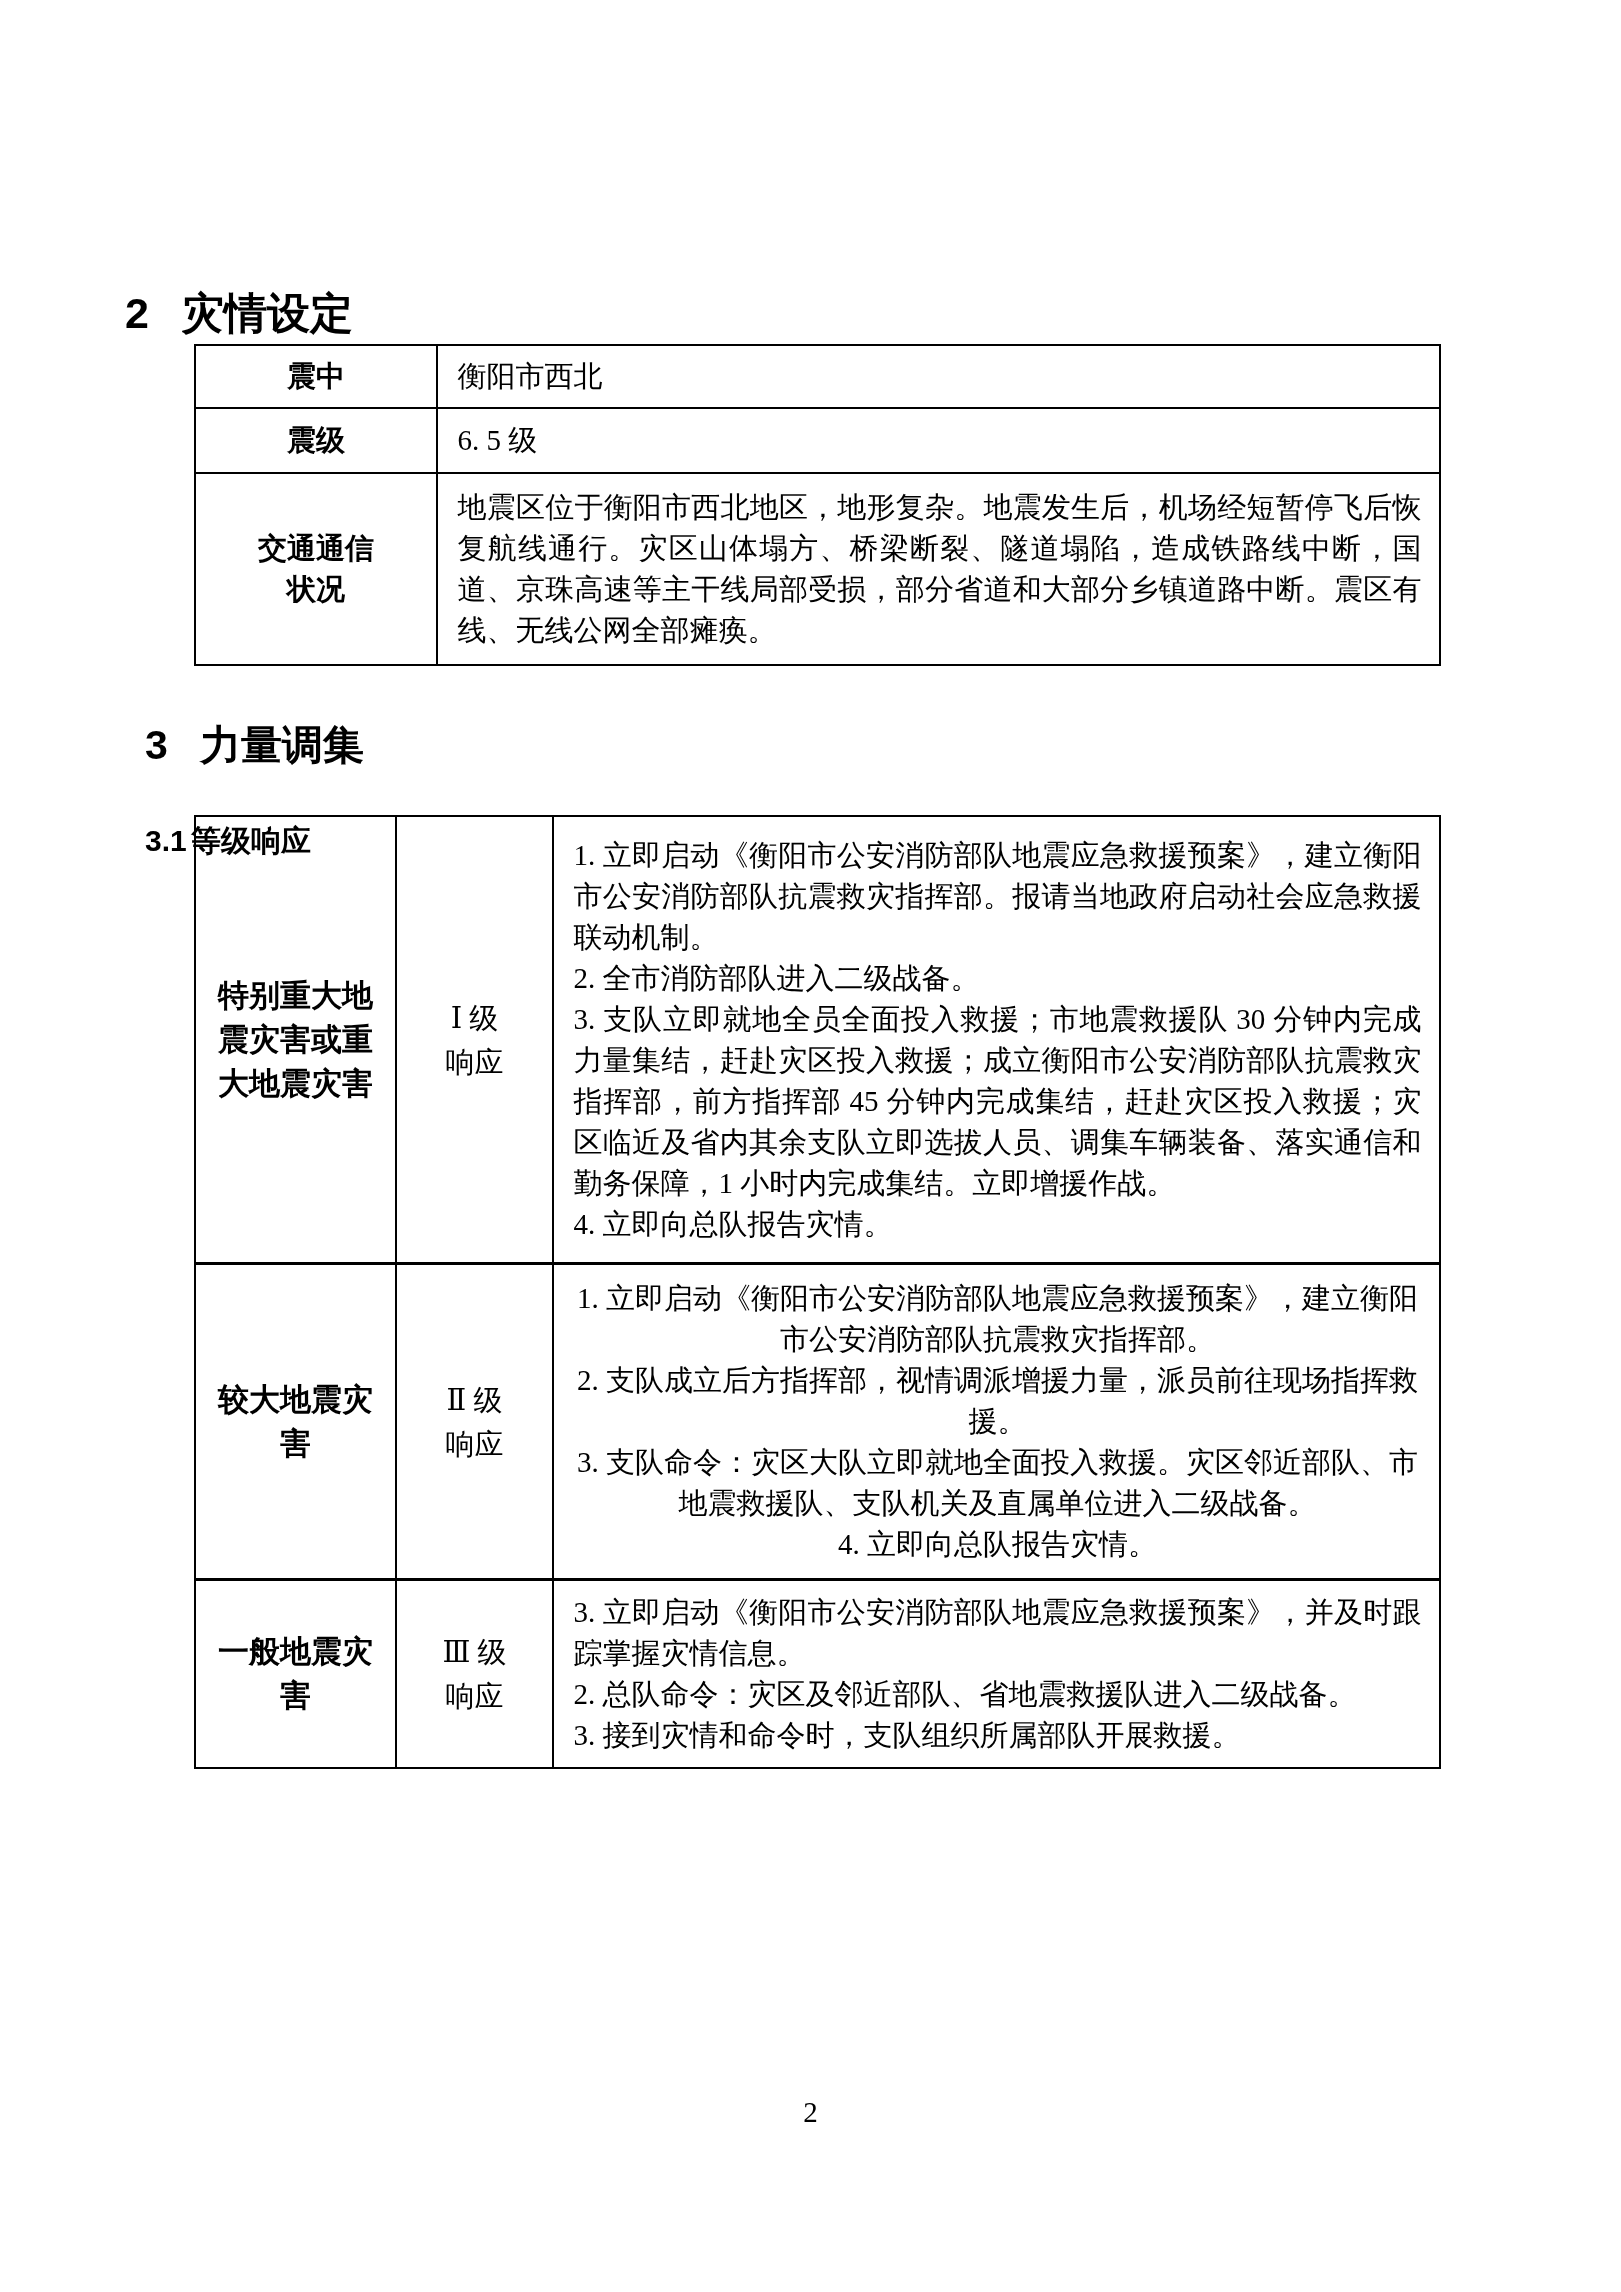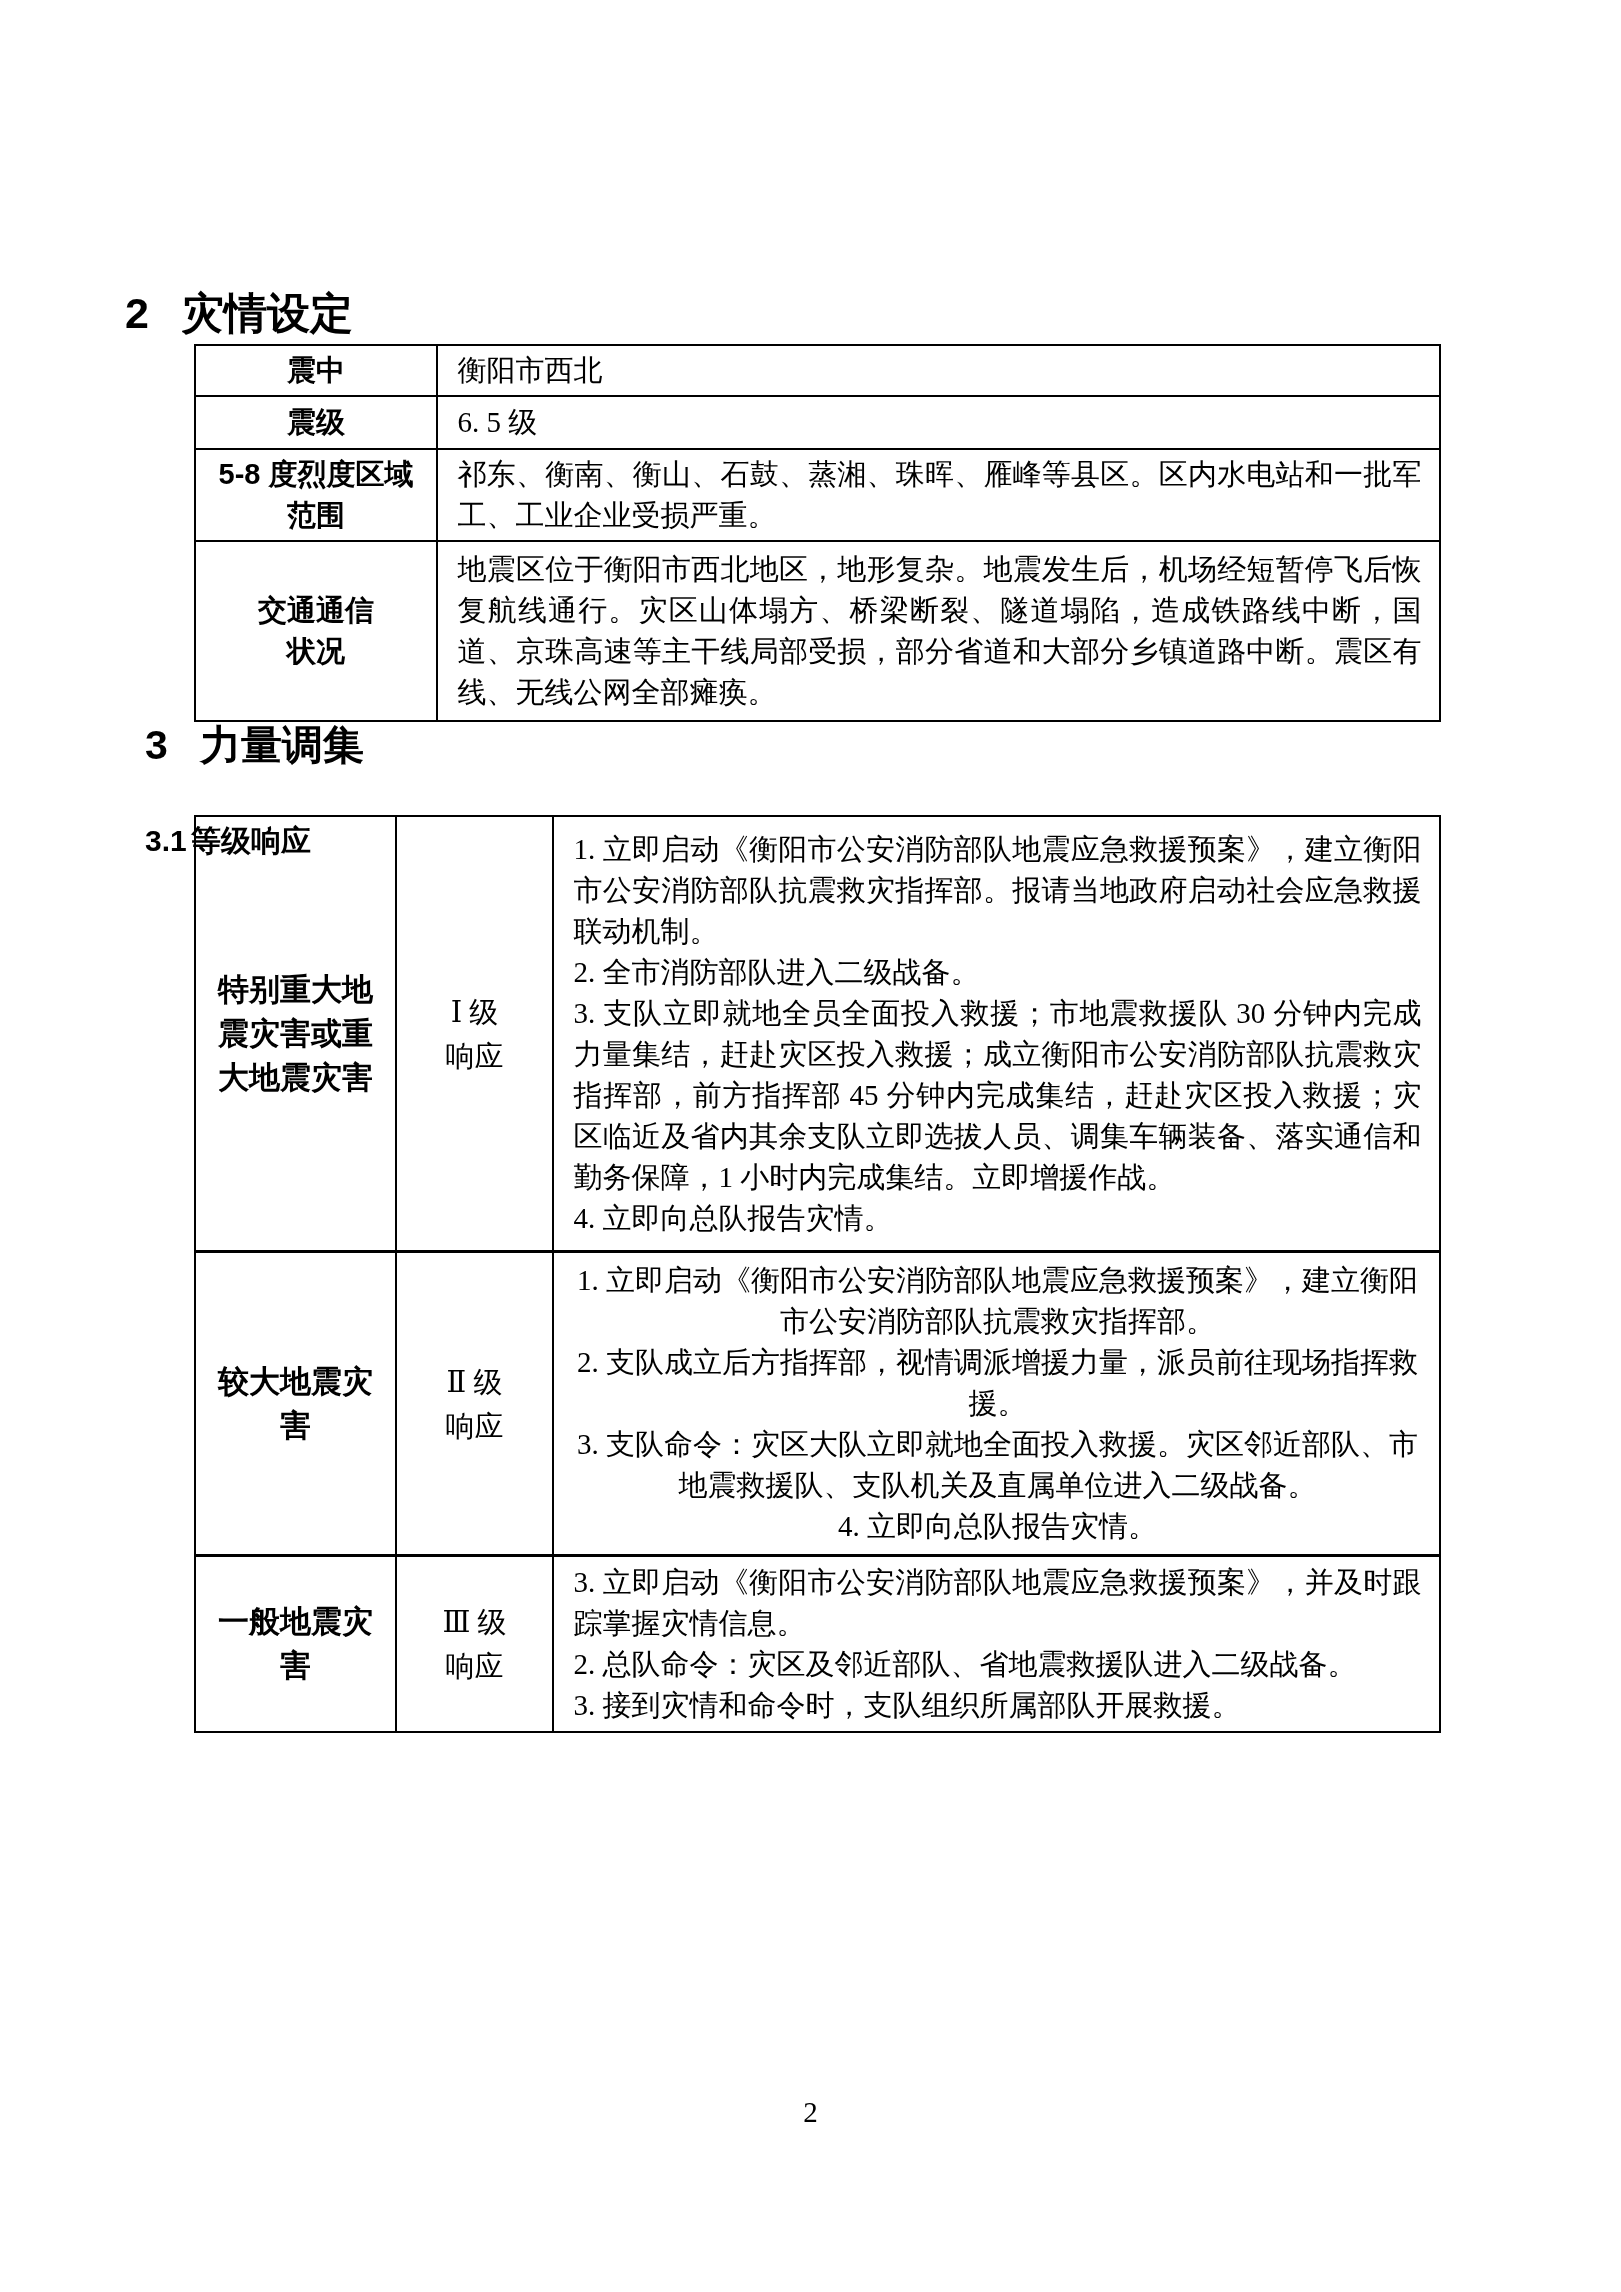--- a/index.html
+++ b/index.html
@@ -22,21 +22,21 @@
     white-space:nowrap;
   }
   #h2{left:125px;top:290px;font-size:43px;}
   #h2 .num{width:56px;}
   #h3{left:145px;top:723px;font-size:41px;}
   #h3 .num{width:55px;}
   #h31{left:145px;top:776px;font-size:30px;margin-top:48px;}
   #h31 .num{width:46px;}
   
   table{border-collapse:collapse;table-layout:fixed;}
-  td{border:2px solid #000;padding:4px;vertical-align:middle;}
+  td{border:2px solid #000;padding:10px;vertical-align:middle;}
   .pre{white-space:pre-line;}
   .lbl{
     font-family:"Liberation Sans","DejaVu Sans",sans-serif;
     font-weight:bold;
     font-size:29px;line-height:41px;
     text-align:center;
   }
   .cnt{
     font-size:29px;line-height:41px;
     text-align:justify;
@@ -90,25 +90,20 @@
         <col style="width:1003px">
       </colgroup>
     <tbody>
         <tr class="r0">
       <td class="lbl pre">震中</td>
       <td class="cnt">衡阳市西北</td>
     </tr>
     <tr class="r1">
       <td class="lbl pre">震级</td>
       <td class="cnt">6. 5 级</td>
-    </tr>
-    <tr class="r2">
-      <td class="lbl pre">5-8 度烈度区域
-范围</td>
-      <td class="cnt">祁东、衡南、衡山、石鼓、蒸湘、珠晖、雁峰等县区。区内水电站和一批军工、工业企业受损严重。</td>
     </tr>
     <tr class="r3">
       <td class="lbl pre">交通通信
 状况</td>
       <td class="cnt">地震区位于衡阳市西北地区，地形复杂。地震发生后，机场经短暂停飞后恢复航线通行。灾区山体塌方、桥梁断裂、隧道塌陷，造成铁路线中断，国道、京珠高速等主干线局部受损，部分省道和大部分乡镇道路中断。震区有线、无线公网全部瘫痪。</td>
     </tr>
   </tbody>
     </table>
 
   <div class="h-sec" id="h3">

